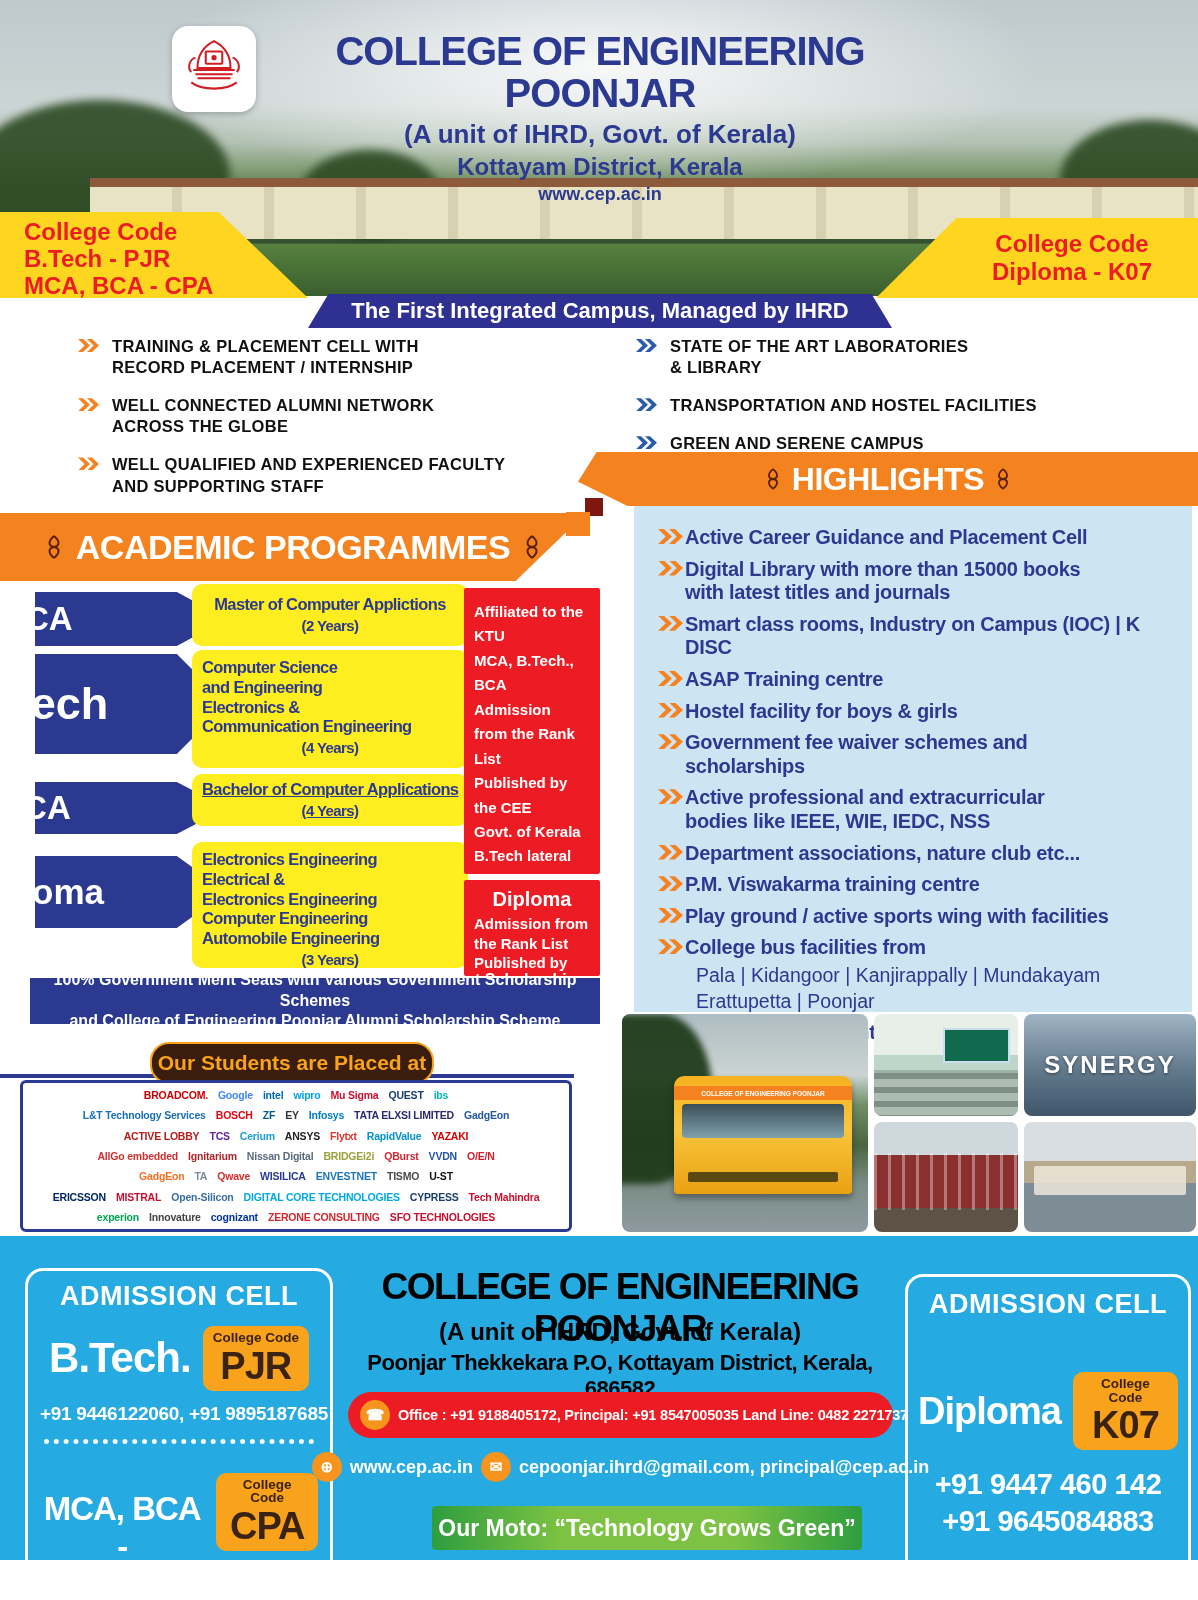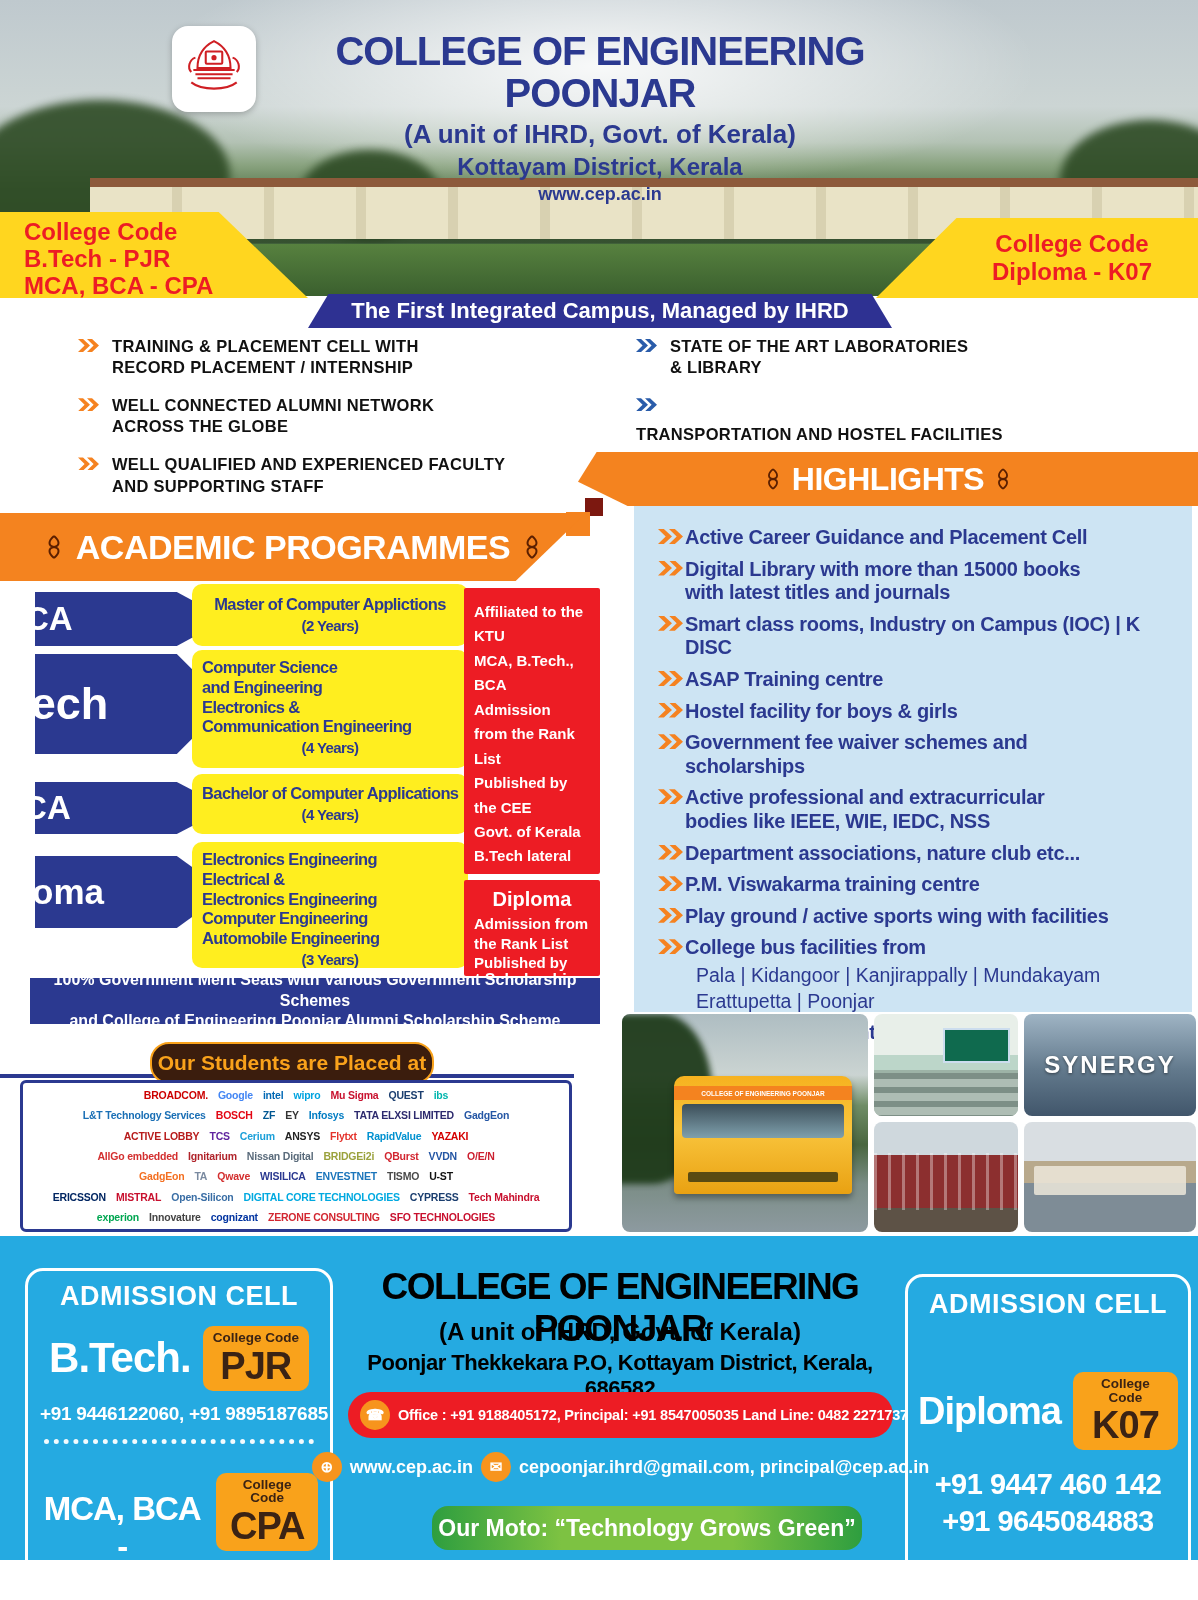--- a/index.html
+++ b/index.html
@@ -47,21 +47,21 @@
     clip-path:polygon(0 0,42% 0,100% 50%,42% 100%,0 100%,55% 50%);}
   .chev::after{margin-left:-3px;}
   .chev.b::before,.chev.b::after{background:#2a5caa;}
   .chev.big::before,.chev.big::after{width:14px;height:15px;}
   .features{position:absolute;top:336px;}
   .features li{list-style:none;display:flex;gap:13px;margin:0 0 17px 0;
     font-size:16.5px;font-weight:800;letter-spacing:.3px;color:#111;line-height:1.28;}
   .features{margin:0;padding:0;}
   .feat-left{left:78px;width:540px;}
   .feat-right{left:636px;width:560px;}
-  .feat-right li.tight{flex-direction:column;}
+  .feat-right li.tight{}
 
   .maroon-notch{position:absolute;left:585px;top:498px;width:18px;height:18px;background:#7c1810;}
   .orange-notch{position:absolute;left:566px;top:512px;width:24px;height:24px;background:#f4831f;}
 
   
   .academic-bar{position:absolute;left:0;top:513px;width:586px;height:68px;background:#f4831f;
     clip-path:polygon(0 0,100% 0,88% 100%,0 100%);display:flex;align-items:center;justify-content:center;gap:12px;}
   .highlights-bar{position:absolute;left:578px;top:452px;width:620px;height:54px;background:#f4831f;
     clip-path:polygon(3% 0,100% 0,100% 100%,8% 100%,0 55%);display:flex;align-items:center;justify-content:center;gap:10px;}
   .sec-title{color:#fff;font-size:34px;font-weight:900;letter-spacing:-.5px;}
@@ -157,21 +157,21 @@
     font-size:24px;font-weight:800;}
   .f-addr{position:absolute;left:345px;top:114px;width:550px;text-align:center;color:#000;
     font-size:22px;font-weight:800;letter-spacing:-.5px;}
   .contact-pill{position:absolute;left:348px;top:156px;width:545px;height:46px;background:#ed1c24;
     border-radius:23px;display:flex;align-items:center;gap:8px;padding:0 12px;box-sizing:border-box;
     color:#fff;font-weight:800;font-size:14.5px;white-space:nowrap;letter-spacing:-.2px;}
   .circle-ic{width:26px;height:26px;border-radius:50%;background:#f7941d;color:#fff;flex:none;
     display:flex;align-items:center;justify-content:center;font-size:15px;border:2px solid #fff0;}
   .web-row{position:absolute;left:348px;top:216px;width:545px;display:flex;align-items:center;
     justify-content:center;gap:8px;color:#fff;font-weight:800;font-size:18px;white-space:nowrap;}
-  .moto{position:absolute;left:432px;top:270px;width:430px;height:44px;border-radius:16px;
+  .moto{position:absolute;left:432px;top:270px;width:430px;height:44px;border-radius:4px;
     background:linear-gradient(90deg,#2e9e3f,#7dc242 30%,#7dc242 70%,#2e9e3f);
     color:#fff;font-weight:800;font-size:23px;display:flex;align-items:center;justify-content:center;}
 </style>
 </head>
 <body>
 
 <div class="poster">
 
   <div class="photo-header">
     <div class="sky-glow"></div>
@@ -278,21 +278,21 @@
   <div class="arrow" style="left:35px;top:654px;width:182px;height:100px;font-size:45px;">B.Tech</div>
   <div class="ybox" style="left:192px;top:650px;width:276px;height:118px;">
     <div class="pre">Computer Science
 and Engineering
 Electronics &amp;
 Communication Engineering</div>
     <div class="years">(4 Years)</div>
   </div>
 
   <div class="arrow" style="left:35px;top:782px;width:168px;height:52px;font-size:33px;">BCA</div>
-  <div class="ybox center" style="left:192px;top:774px;width:276px;height:60px;">
+  <div class="ybox center" style="left:192px;top:774px;width:276px;height:52px;text-decoration:underline;">
     <div class="pre">Bachelor of Computer Applications</div>
     <div class="years">(4 Years)</div>
   </div>
 
   <div class="arrow" style="left:35px;top:856px;width:186px;height:72px;font-size:35px;">Diploma</div>
   <div class="ybox" style="left:192px;top:842px;width:276px;height:126px;">
     <div class="pre">Electronics Engineering
 Electrical &amp;
 Electronics Engineering
 Computer Engineering

